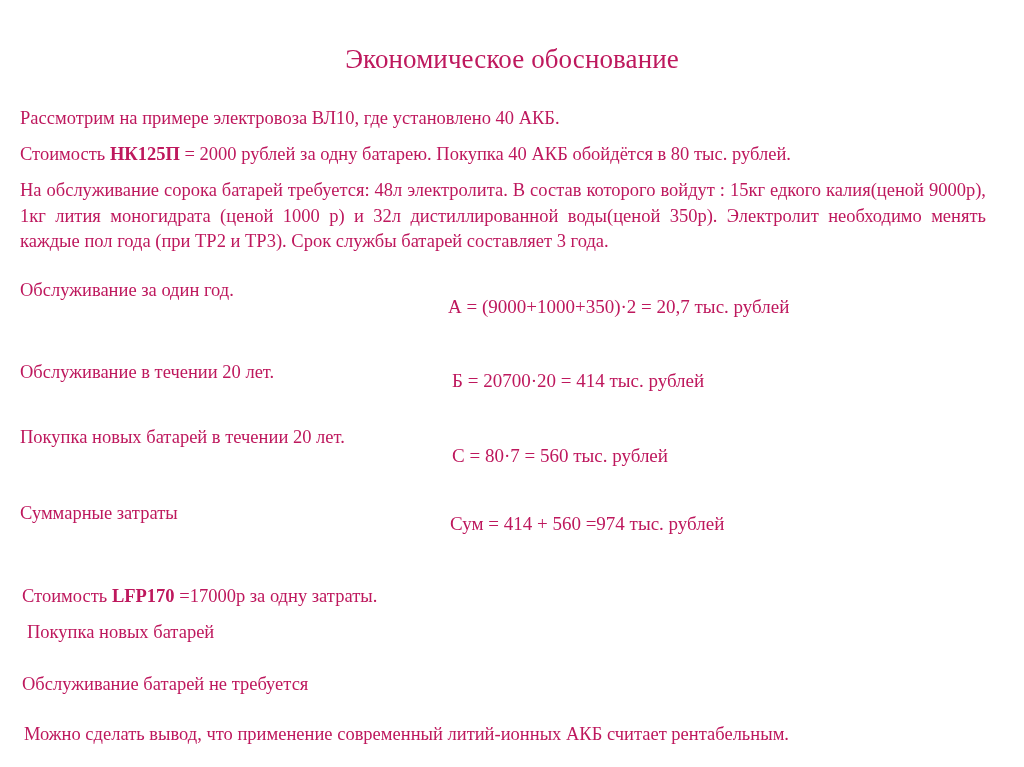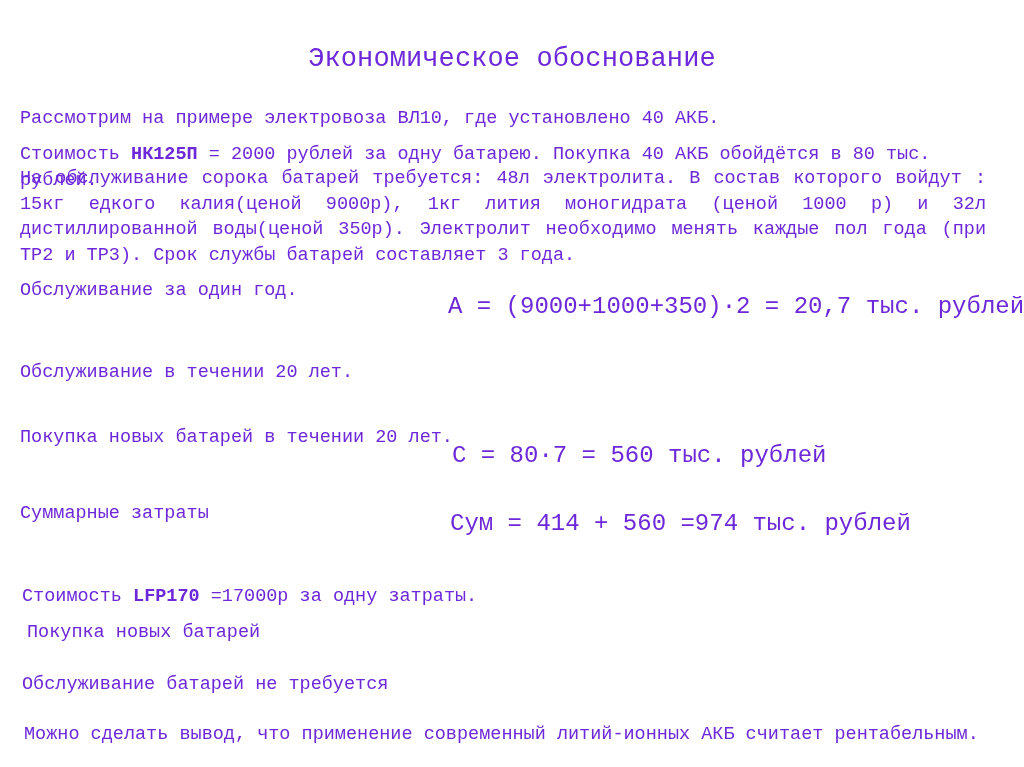--- a/index.html
+++ b/index.html
@@ -6,22 +6,22 @@
   html, body {
     margin: 0;
     padding: 0;
     background: #ffffff;
   }
   .slide {
     position: relative;
     width: 1024px;
     height: 767px;
     background: #ffffff;
-    font-family: Liberation Mono, monospace;
-    color: #6d28d9;
+    font-family: Liberation Serif, serif;
+    color: #be185d;
     overflow: hidden;
     box-sizing: border-box;
   }
   .slide-title {
     position: absolute;
     top: 24px;
     left: 0;
     width: 1024px;
     text-align: center;
     font-size: 27px;
@@ -39,32 +39,32 @@
     font-weight: 400;
     text-align: left;
     margin-top: 20px;
   }
   .para.justify {
     text-align: justify;
     text-justify: inter-word;
   }
   .formula {
     position: absolute;
-    font-size: 24px;
+    font-size: 19px;
     line-height: 26px;
     white-space: nowrap;
   }
   .bold {
     font-weight: 700;
   }
 
   
   #p-intro      { left: 20px;  top: 86px;  width: 984px; }
   #p-cost-nk    { left: 20px;  top: 122px; width: 984px; }
-  #p-service    { left: 20px;  top: 146px; width: 966px; }
+  #p-service    { left: 20px;  top: 158px; width: 966px; }
   #p-year-label { left: 20px;  top: 258px; width: 600px; }
   #f-a          { left: 448px; top: 294px; }
   #p-20y-label  { left: 20px;  top: 340px; width: 600px; }
   #f-b          { left: 452px; top: 368px; }
   #p-buy-label  { left: 20px;  top: 405px; width: 600px; }
   #f-c          { left: 452px; top: 443px; }
   #p-total-lbl  { left: 20px;  top: 481px; width: 600px; }
   #f-sum1       { left: 450px; top: 511px; }
   #p-cost-lfp   { left: 22px;  top: 564px; width: 700px; }
   #p-buy-new    { left: 27px;  top: 600px; width: 600px; }
@@ -84,20 +84,21 @@
   <p class="para" id="p-cost-nk"><span>Стоимость </span><span class="bold">НК125П</span><span> = 2000 рублей за одну батарею.  Покупка 40 АКБ обойдётся в 80 тыс. рублей.</span></p>
 
   <p class="para justify" id="p-service">На обслуживание сорока батарей требуется: 48л электролита. В состав которого войдут : 15кг едкого калия(ценой 9000р), 1кг лития моногидрата (ценой 1000 р) и 32л дистиллированной воды(ценой 350р). Электролит необходимо менять каждые пол года (при ТР2 и ТР3). Срок службы батарей составляет 3 года.</p>
 
   <p class="para" id="p-year-label">Обслуживание за один год.</p>
 
   <div class="formula" id="f-a">А = (9000+1000+350)·2 = 20,7 тыс. рублей</div>
 
   <p class="para" id="p-20y-label">Обслуживание в течении 20 лет.</p>
 
+  <div class="formula" id="f-b">Б = 20700·20 = 414 тыс. рублей</div>
 
   <p class="para" id="p-buy-label">Покупка новых батарей в течении 20 лет.</p>
 
   <div class="formula" id="f-c">С = 80·7 = 560 тыс. рублей</div>
 
   <p class="para" id="p-total-lbl">Суммарные затраты</p>
 
   <div class="formula" id="f-sum1">Сум = 414 + 560 =974 тыс. рублей</div>
 
   <p class="para" id="p-cost-lfp"><span>Стоимость </span><span class="bold">LFP170</span><span> =17000р за одну затраты.</span></p>

